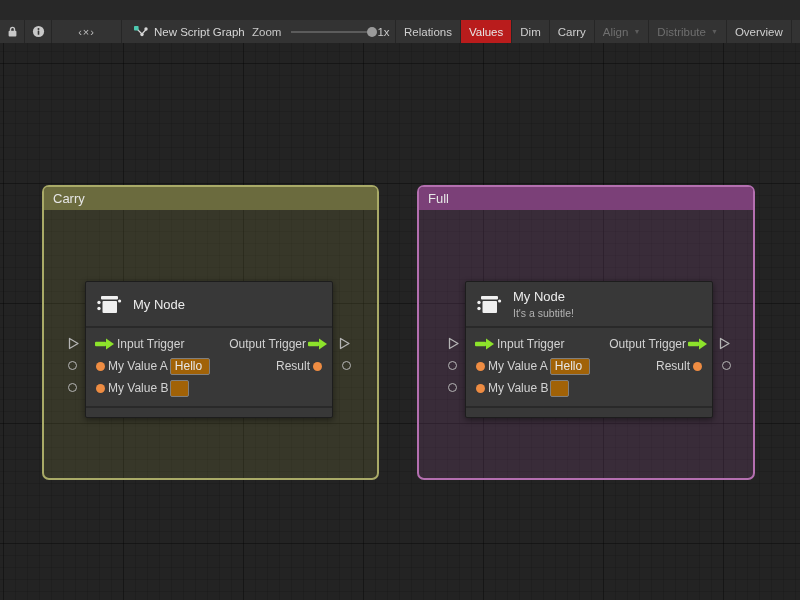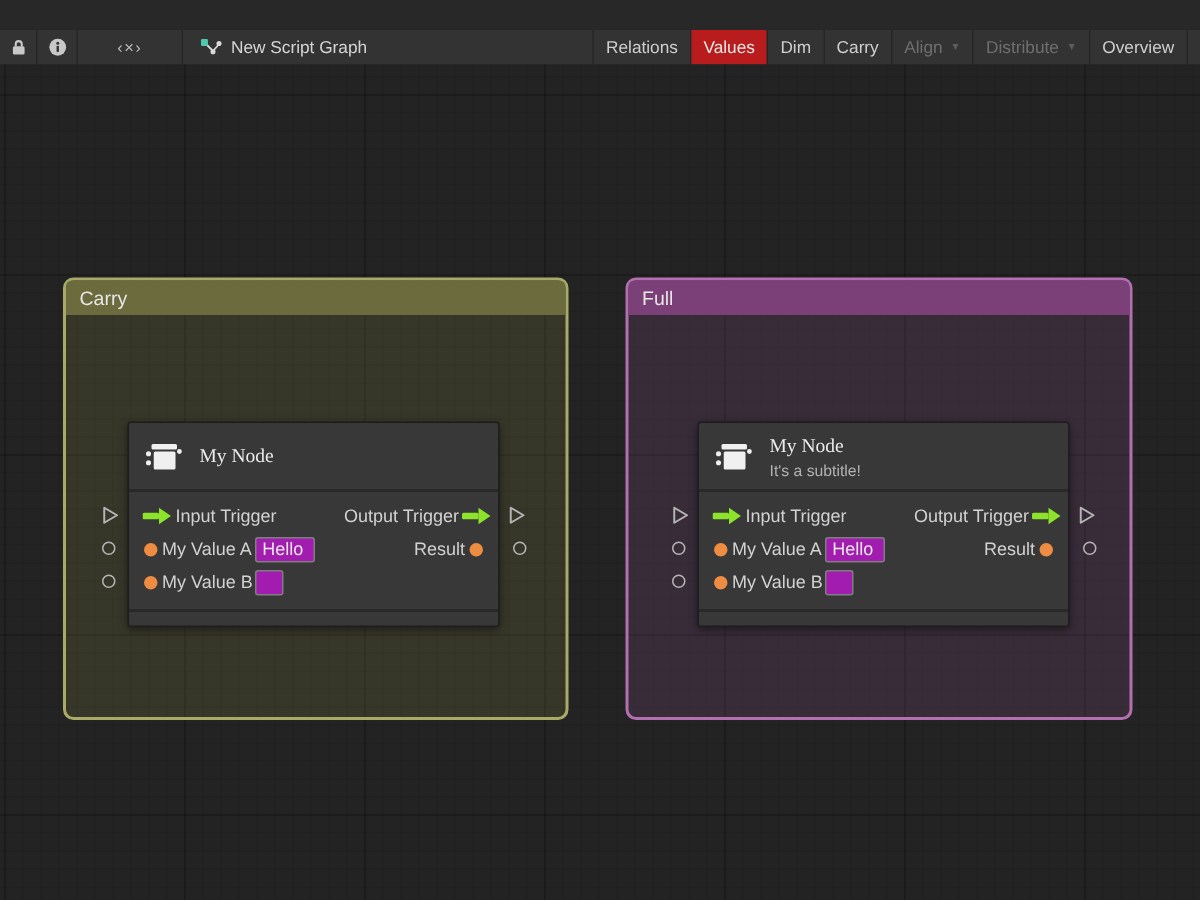--- a/index.html
+++ b/index.html
@@ -52,32 +52,32 @@
   .group-after  { left:417px; top:142px; width:338px; height:295px; }
 
   
   .node { position:absolute; width:248px; background:#383838; border:1px solid #1d1d1d;
     border-radius:2px; box-shadow:0 2px 6px rgba(0,0,0,0.45); }
   .node-before { left:85px; top:238px; }
   .node-after  { left:465px; top:238px; }
   .node-header { height:46px; display:flex; align-items:center; gap:11px; padding:0 10px;
     border-bottom:2px solid #292929; }
   .node-titles { display:flex; flex-direction:column; justify-content:center; }
-  .node-title { font-size:13px; color:#ececec;font-family:Liberation Serif, serif; }
+  .node-title { font-size:13px; color:#ececec; }
   .node-subtitle { font-size:10.5px; color:#b2b2b2; margin-top:3px; }
   .node-rows { padding:5px 0 7px; }
   .row { height:22px; display:flex; align-items:center; padding:0 9px; gap:2px;
     font-size:12px; color:#d2d2d2; }
   .spacer { flex:1; }
   .node-footer { border-top:2px solid #292929; height:11px; }
 
   .flow-arrow { flex:0 0 auto; display:block; }
   .flow-arrow.out { margin-right:-5px; }
   .value-dot { flex:0 0 auto; width:9px; height:9px; border-radius:50%; background:var(--orange,#ee8c42); margin:0 1px; }
-  .field { height:17px; background:#a21caf; border:1px solid #7f7f7f; border-radius:2px;
+  .field { height:17px; background:#a16207; border:1px solid #7f7f7f; border-radius:2px;
     color:#e6e6e6; font-size:12px; padding:1px 4px; width:40px; font-family:"Liberation Sans",sans-serif; }
   .field.small { width:19px; }
 
   .oport { position:absolute; }
   .oport.left { left:-18px; } .oport.right { right:-19px; }
   .oport.tri  { top:55px; width:12px; height:13px; }
   .ocircle { width:9px; height:9px; border:1.5px solid #b5b5b5; border-radius:50%; background:transparent; }
   .oport.c1 { top:79px; } .oport.c2 { top:101px; }
 </style>
 </head>
@@ -109,20 +109,27 @@
     <div class="tb-graph">
       <svg width="15" height="14" viewBox="0 0 15 14">
         <path d="M4 4 L9 9 M9 9 L13 4.5" stroke="#d8d8d8" stroke-width="1.2" fill="none"></path>
         <rect x="1" y="1" width="4.6" height="4.6" rx="0.8" fill="#4ec9b0"></rect>
         <circle cx="9" cy="9.5" r="1.7" fill="#d8d8d8"></circle>
         <circle cx="13" cy="4" r="1.7" fill="#d8d8d8"></circle>
       </svg>
       <span>New Script Graph</span>
     </div>
 
+    <div class="tb-zoom">
+      <span>Zoom</span>
+      <div class="zoom-track">
+        <div class="zoom-handle"></div>
+      </div>
+      <span>1x</span>
+    </div>
 
     <div class="tb-buttons">
       <div class="tb-btn">
           <span>Relations</span>
         </div>
       <div class="tb-btn active">
           <span>Values</span>
         </div>
       <div class="tb-btn">
           <span>Dim</span>

